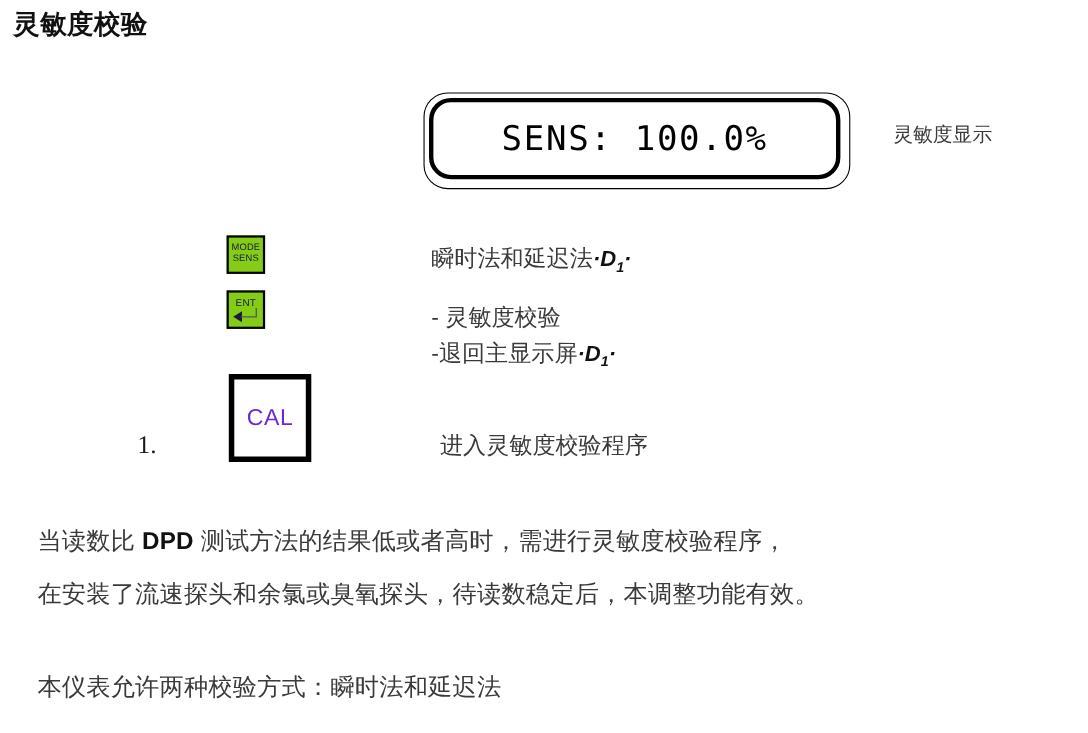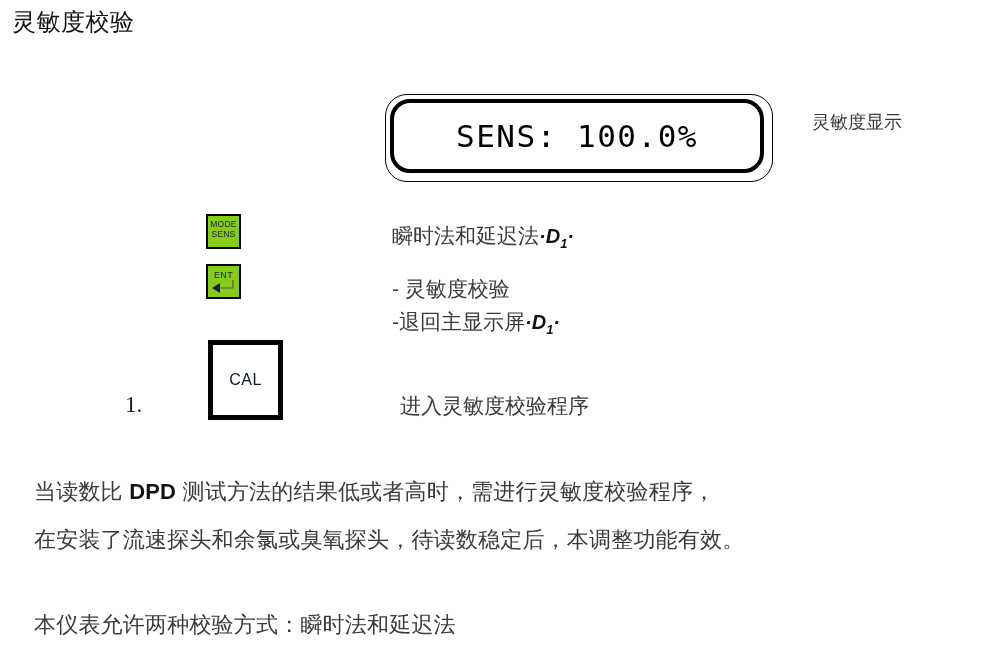--- a/index.html
+++ b/index.html
@@ -15,31 +15,31 @@
     color: #2b2b2b;
     overflow: hidden;
   }
 
   
   .page-title {
     position: absolute;
     left: 12px;
     top: 6px;
     font-size: 24px;
-    font-weight: 400;
+    font-weight: 700;
     color: #111111;
     letter-spacing: 0.5px;
     white-space: nowrap;
   }
 
   
   .lcd-wrap {
     position: absolute;
     left: 385px;
-    top: 94px;
+    top: 84px;
     width: 388px;
     height: 88px;
   }
   .lcd-outer {
     position: absolute;
     left: 0;
     top: 0;
     right: 0;
     bottom: 0;
     border: 1.5px solid #000;
@@ -126,22 +126,22 @@
     width: 75px;
     height: 80px;
     border: 5px solid #000;
     background: #ffffff;
     box-sizing: border-box;
     display: flex;
     align-items: center;
     justify-content: center;
   }
   .key-cal-label {
-    font-size: 16px;
-    color: #0f172a;
+    font-size: 21px;
+    color: #6d28d9;
     letter-spacing: 0.5px;
   }
 
   
   .step-number {
     position: absolute;
     left: 125px;
     top: 392px;
     font-family: "Liberation Serif", "DejaVu Serif", serif;
     font-size: 23px;

